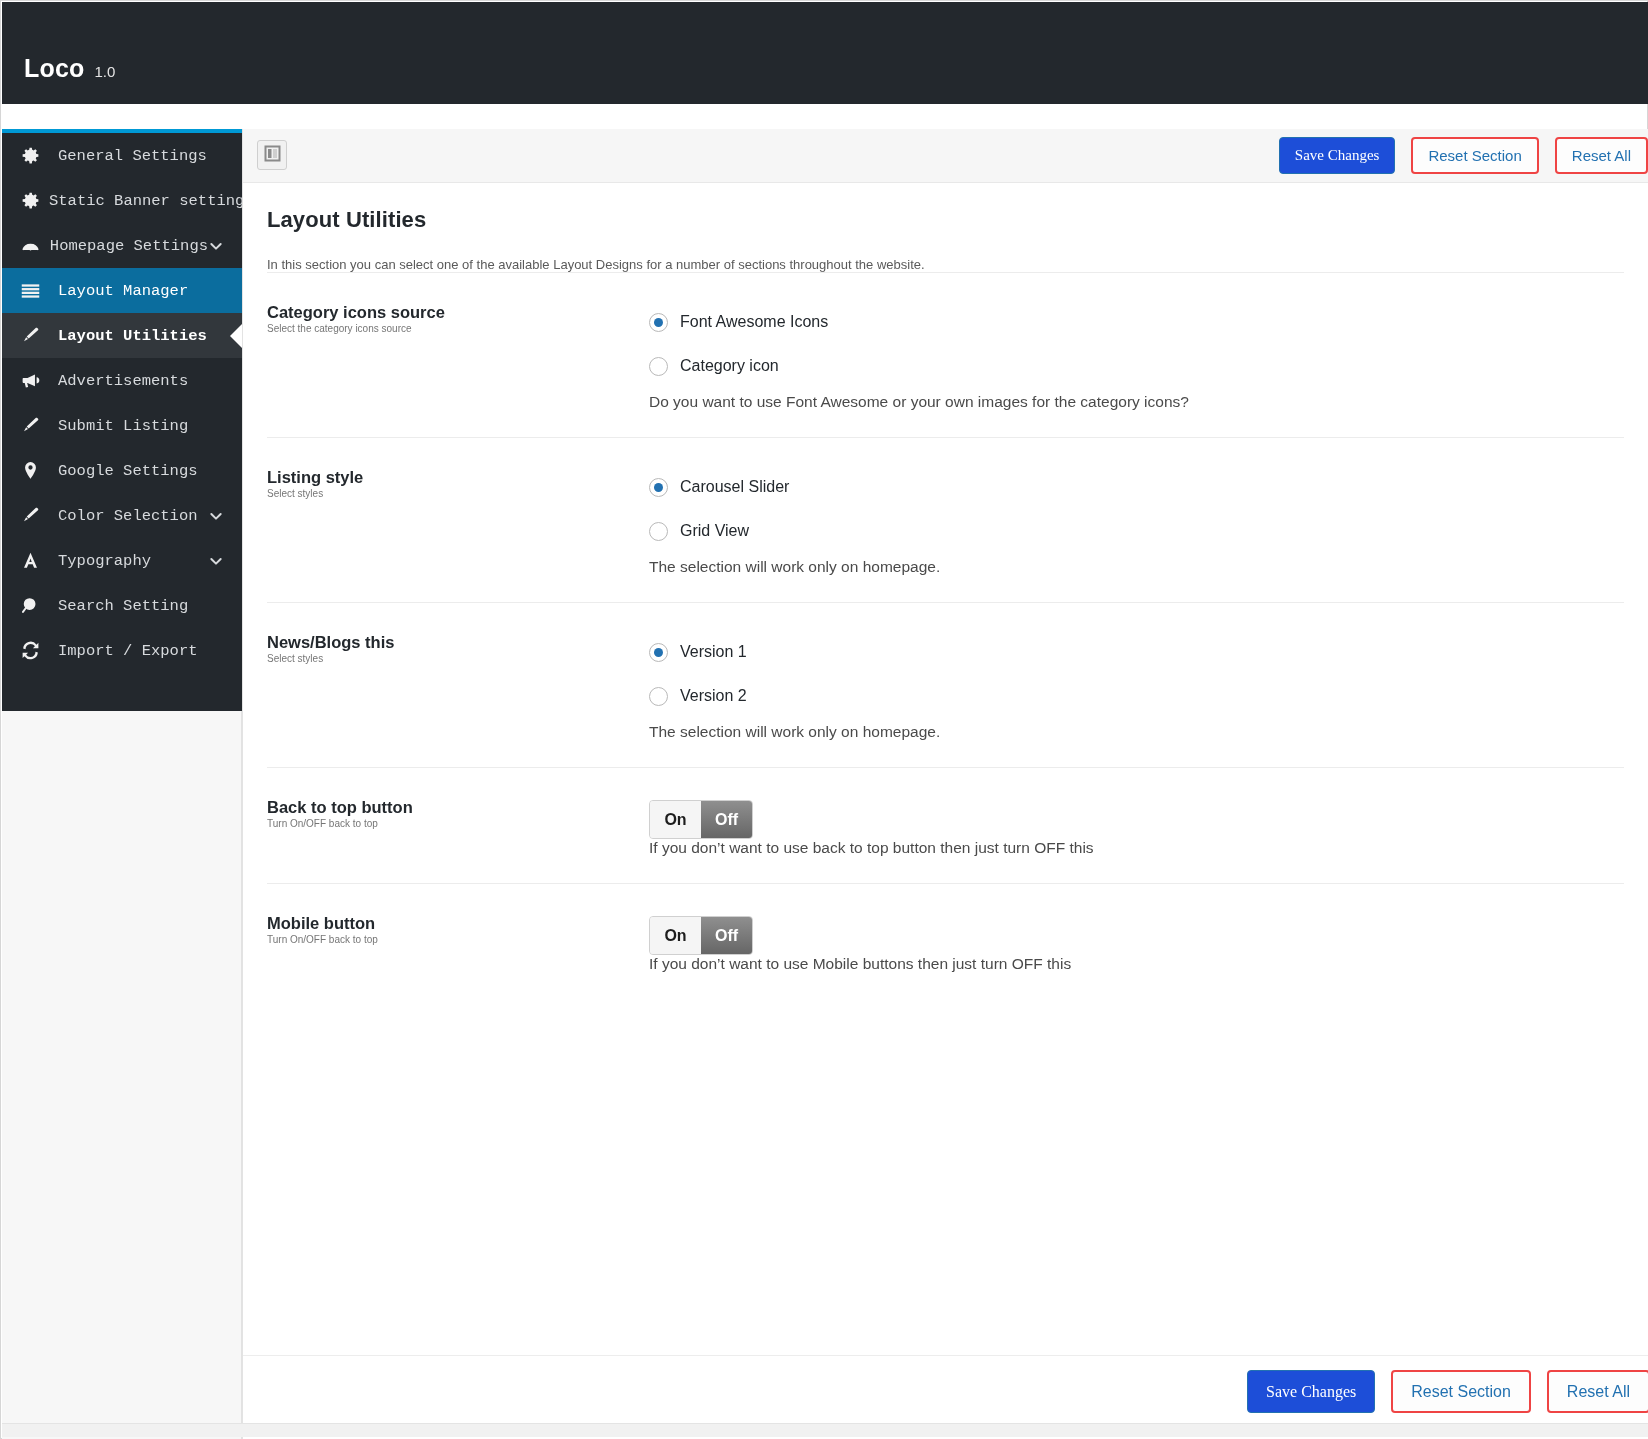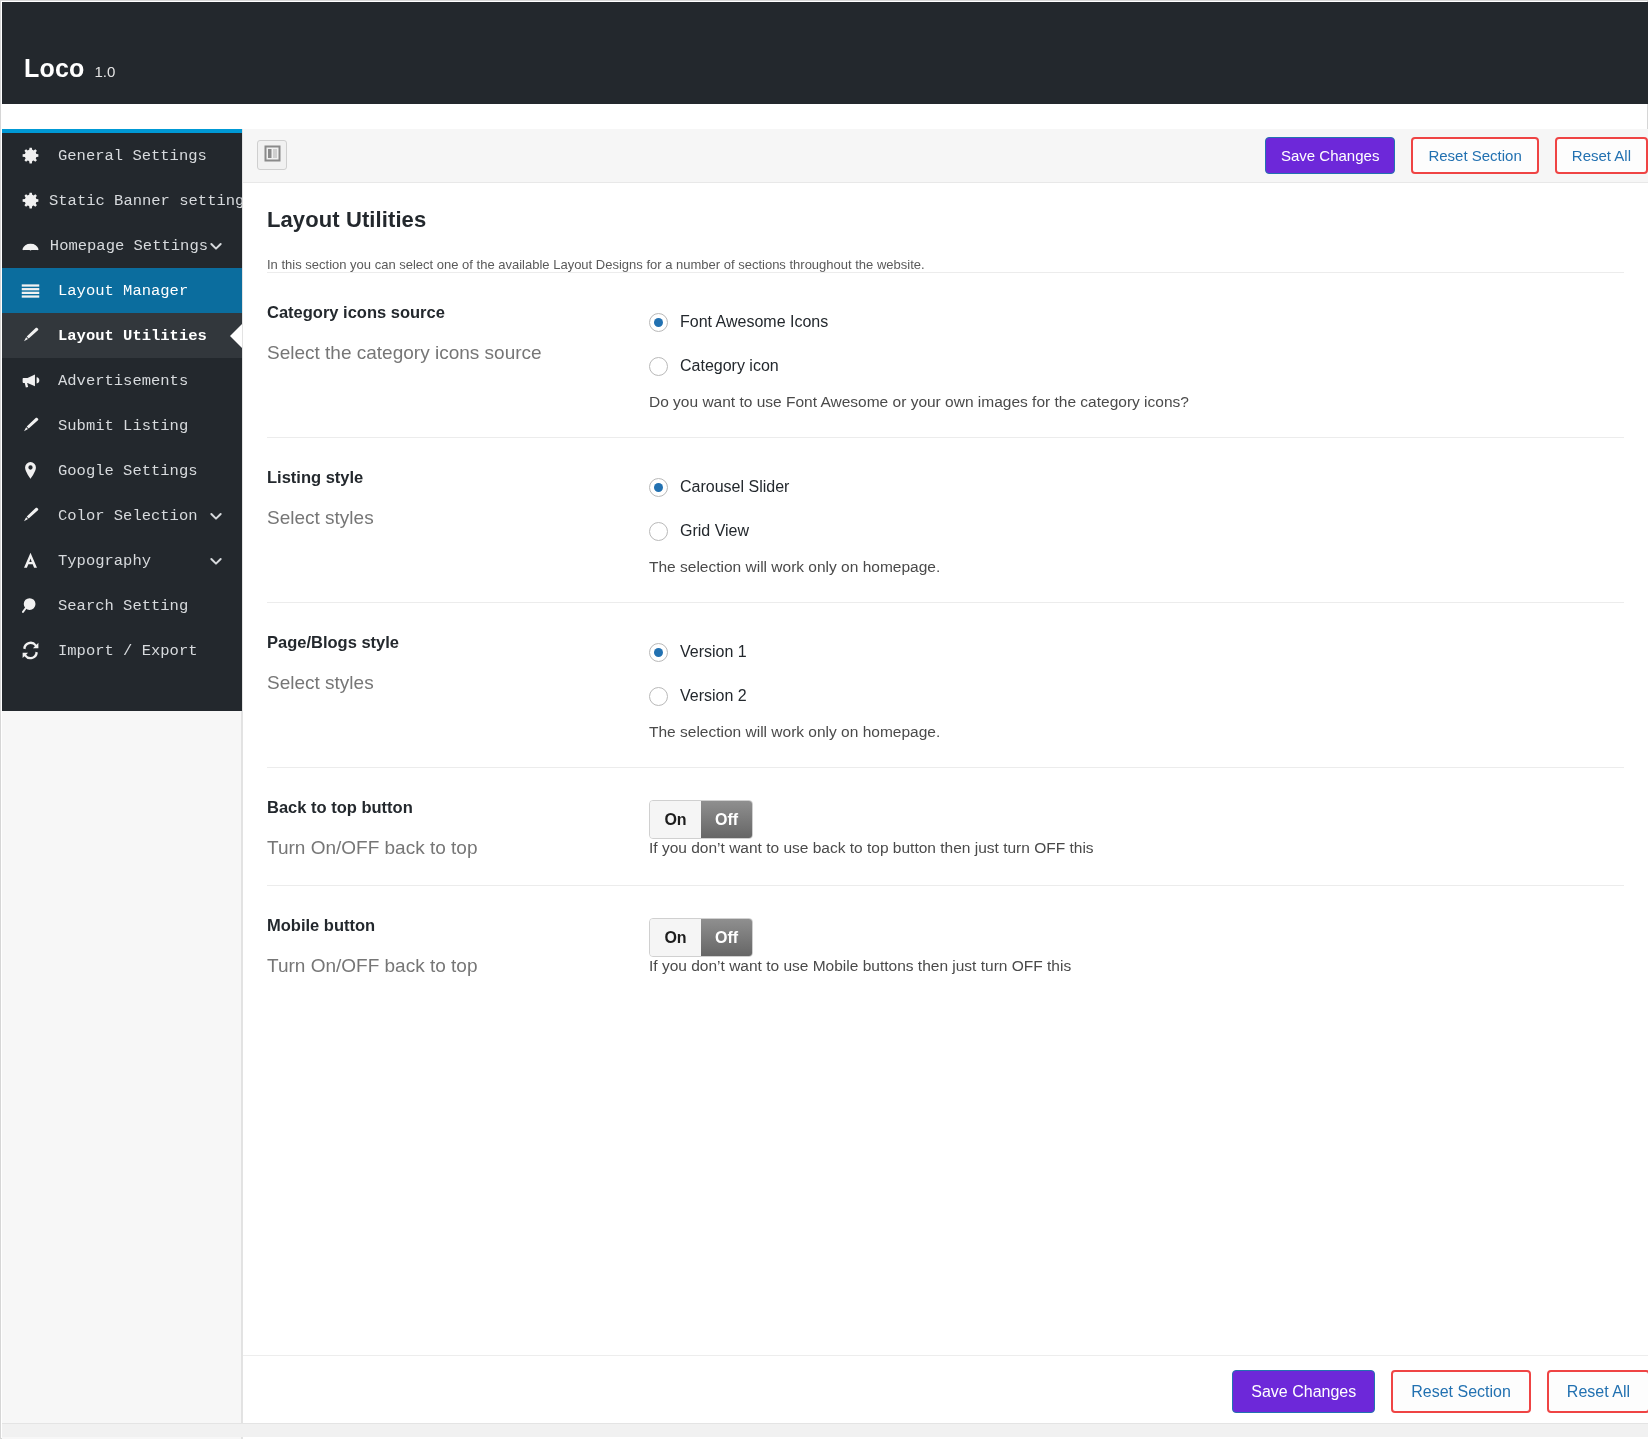--- a/index.html
+++ b/index.html
@@ -104,42 +104,42 @@
   .btn {
     font-family: "Liberation Sans", sans-serif;
     font-size: 15px;
     height: 37px;
     padding: 0 15px;
     display: inline-flex; align-items: center; justify-content: center;
     border-radius: 4px;
     cursor: pointer;
     white-space: nowrap;
   }
-  .btn-primary { background: #6d28d9; color: #ffffff; border: 1px solid #2271b1; }
+  .btn-primary { background: #1d4ed8; color: #ffffff; border: 1px solid #2271b1; font-family: Liberation Serif, serif; }
   .btn-ghost { background: #fdfdfd; color: #2271b1; border: 2px solid #ef4444; margin-left: 16px; }
 
   .body-pad { padding: 0 24px; }
   .page-title {
     margin-top: 24px;
     font-size: 22px; font-weight: 700; color: #23282d;
     letter-spacing: .1px;
   }
   .page-desc {
     margin-top: 24px;
     font-size: 13px; color: #5a5a5a;
   }
 
   .rowsep { border-top: 1px solid #ececec; }
   .srow {
     display: flex;
     padding: 30px 0 26px 0;
   }
   .srow-left { width: 382px; flex: 0 0 382px; }
   .srow-title { font-size: 16.5px; font-weight: 700; color: #23282d; }
-  .srow-sub { margin-top: 20px; font-size: 19px; color: #767676; }
+  .srow-sub { margin-top: 1px; font-size: 10px; color: #767676; }
   .srow-right { flex: 1; padding-top: 2px; }
 
   .radio-line { display: flex; align-items: center; height: 34px; margin-bottom: 10px; }
   .radio {
     width: 19px; height: 19px; border-radius: 50%;
     border: 1px solid #b9b9b9; background: #ffffff;
     display: inline-flex; align-items: center; justify-content: center;
     margin-right: 12px; flex: 0 0 19px;
     cursor: pointer;
   }
@@ -380,21 +380,21 @@
               </div>
               <div class="radio-line">
                 <span class="radio"></span>
                 <span class="radio-label">Grid View</span>
               </div>
               <div class="field-help">The selection will work only on homepage.</div>
             </div>
           </div>
           <div class="srow rowsep">
             <div class="srow-left">
-              <div class="srow-title">Page/Blogs style</div>
+              <div class="srow-title">News/Blogs this</div>
               <div class="srow-sub">Select styles</div>
             </div>
             <div class="srow-right">
               <div class="radio-line">
                 <span class="radio checked"></span>
                 <span class="radio-label">Version 1</span>
               </div>
               <div class="radio-line">
                 <span class="radio"></span>
                 <span class="radio-label">Version 2</span>

